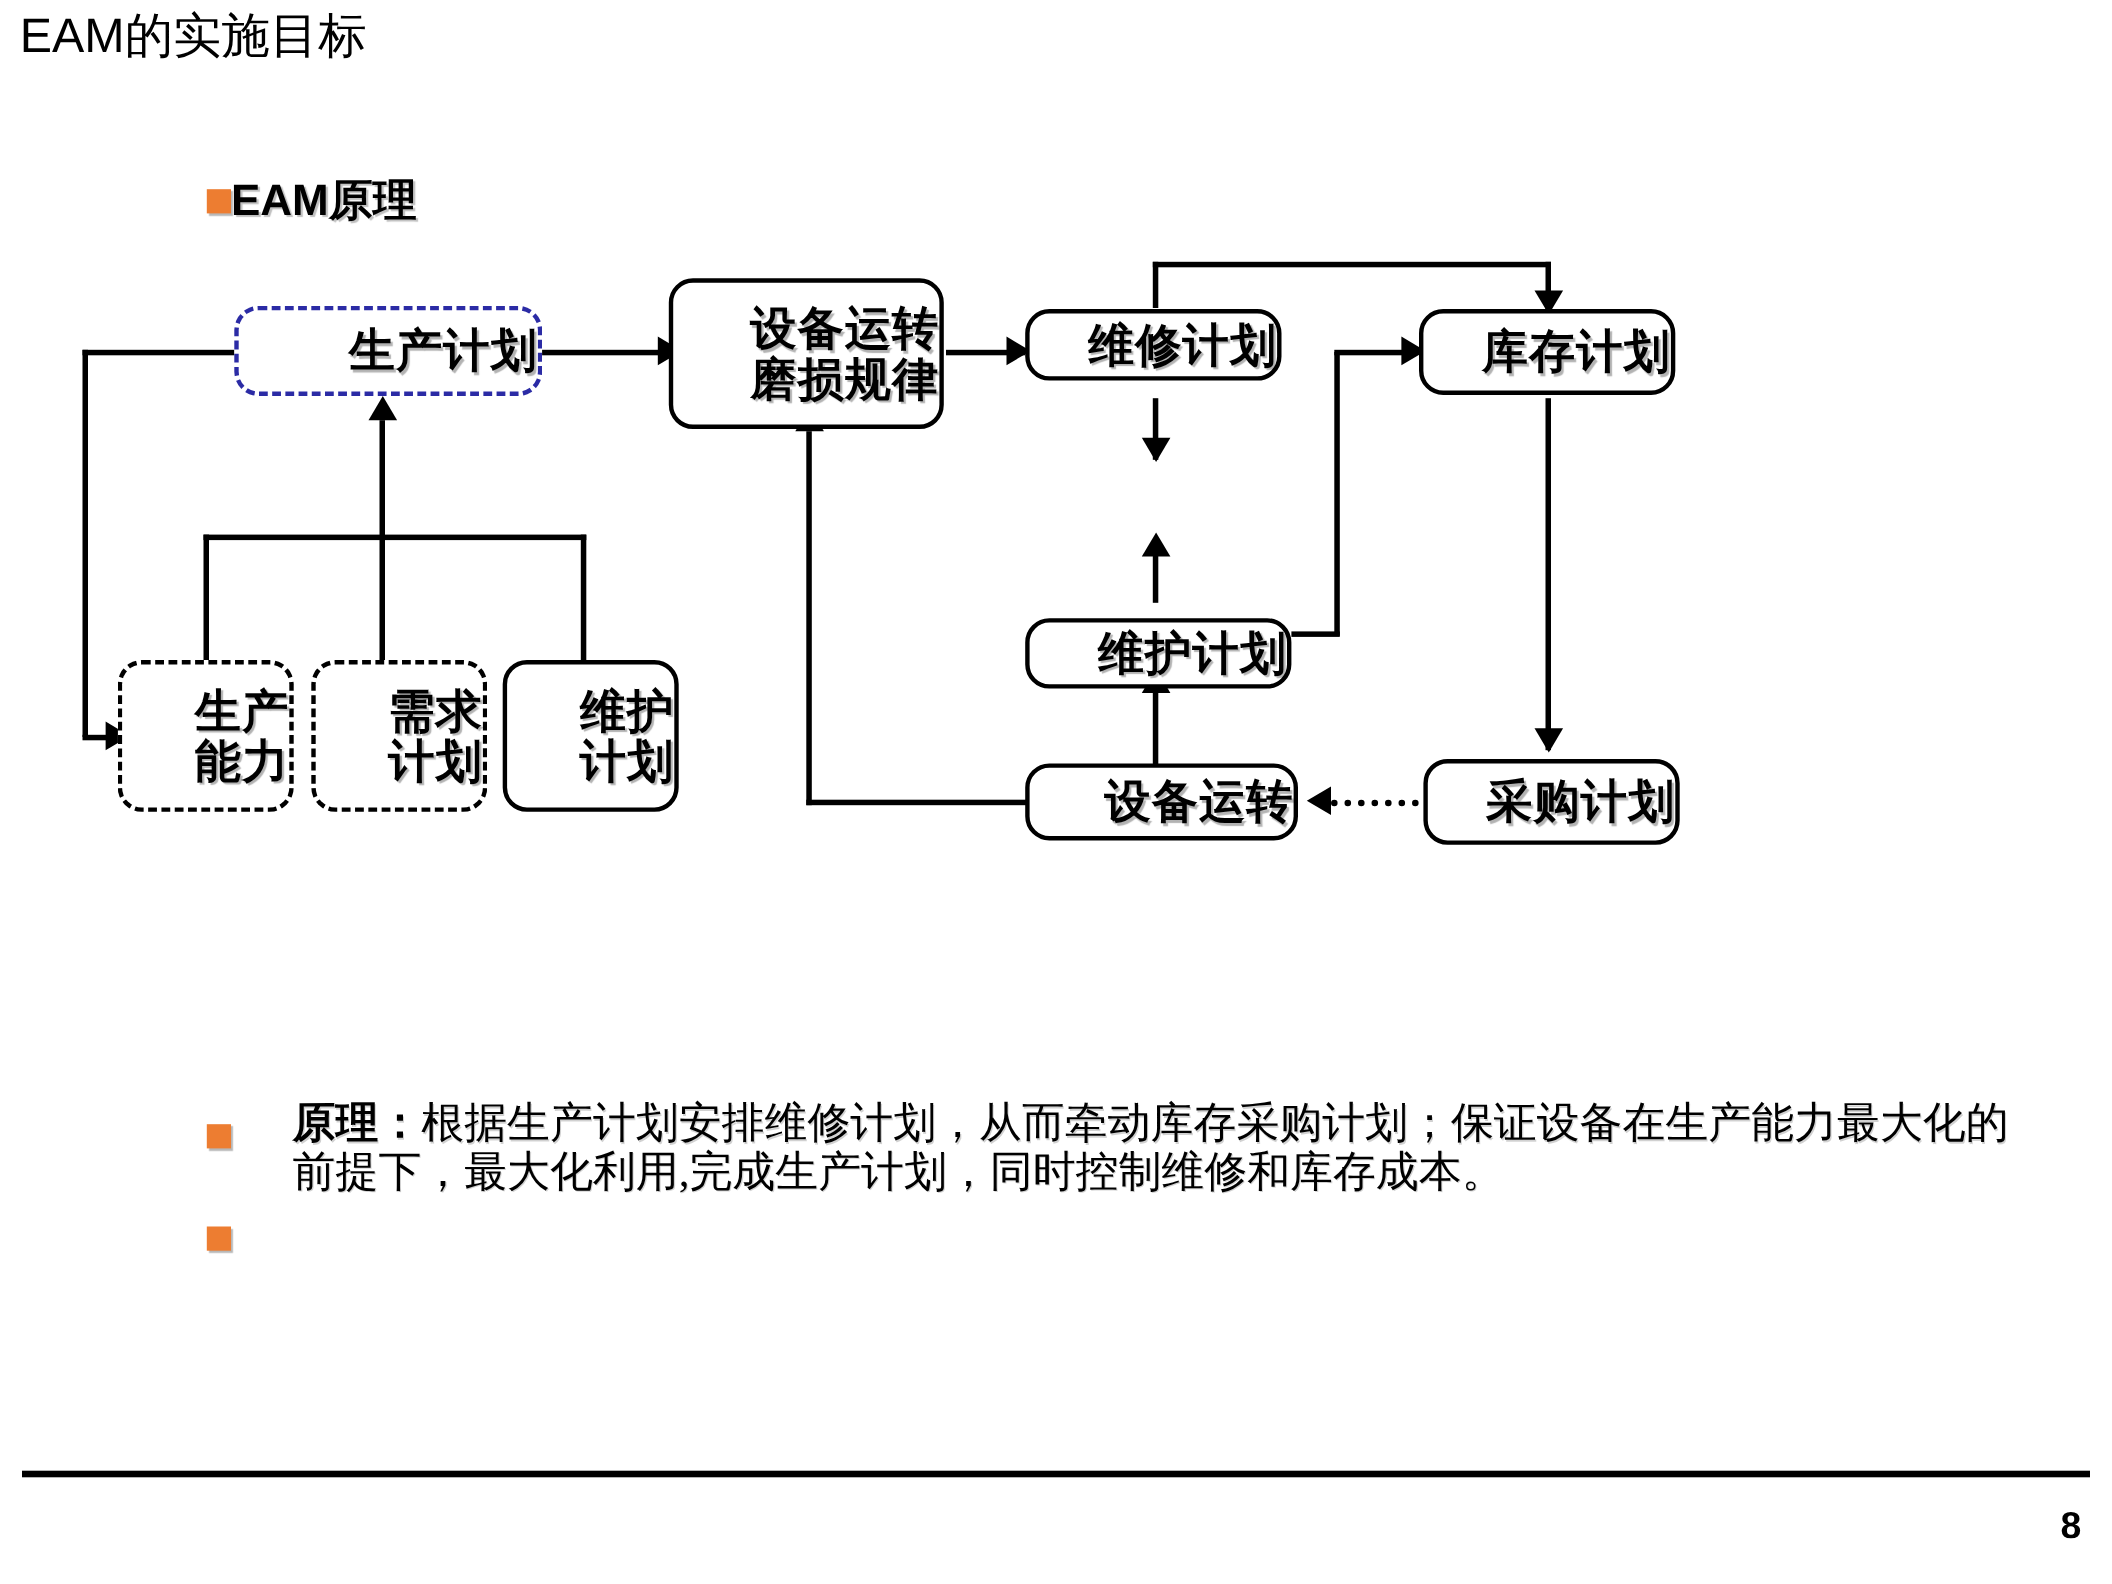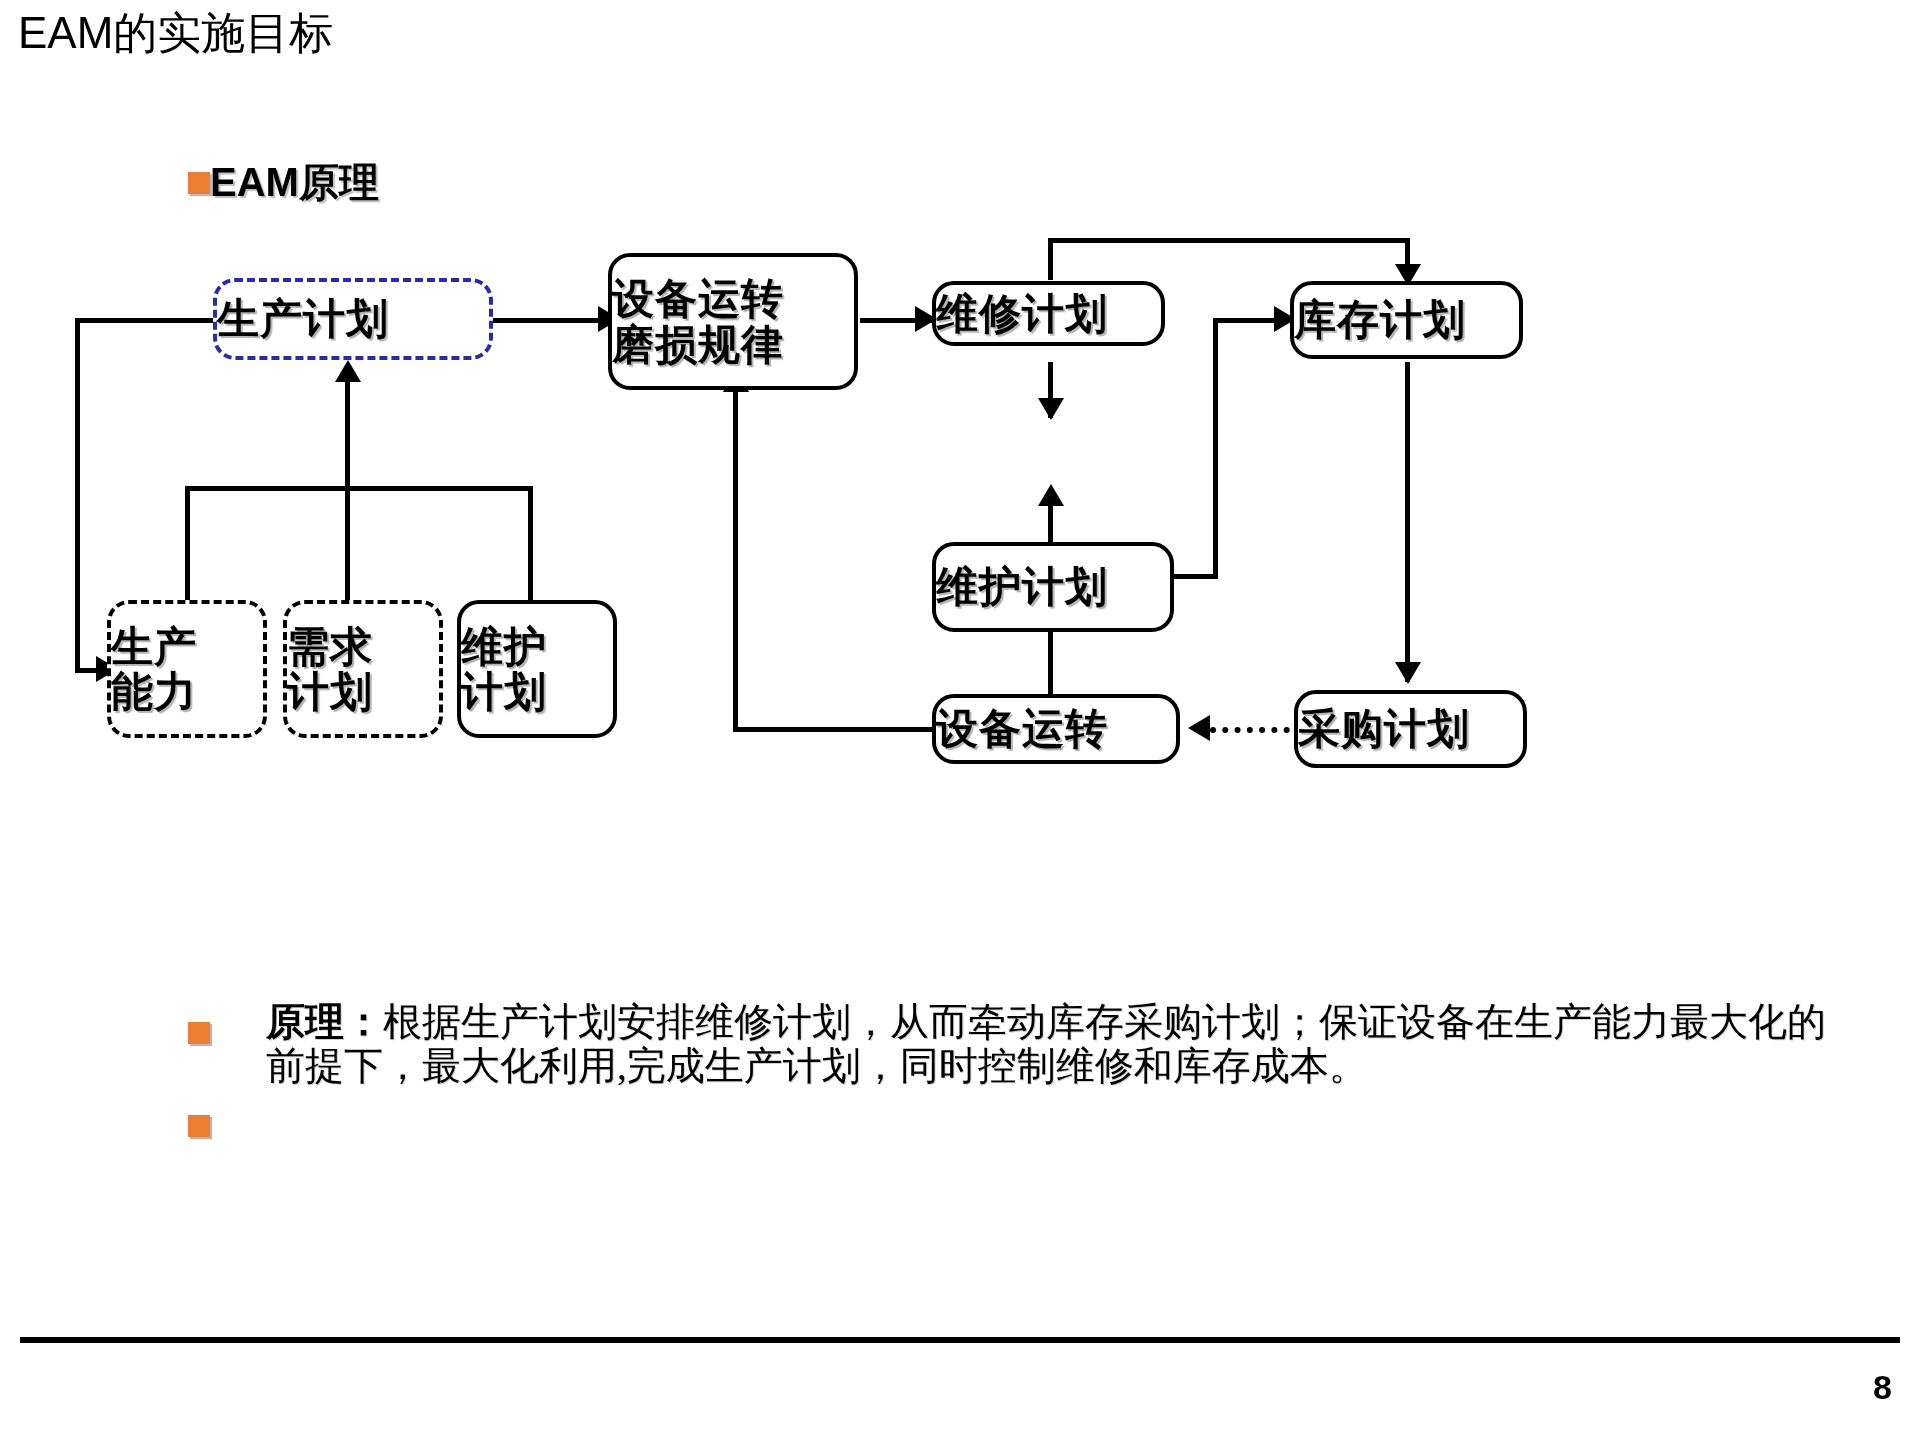--- a/index.html
+++ b/index.html
@@ -106,21 +106,21 @@
     left: 0;
     top: 0;
     width: 1920px;
     height: 1440px;
   }
   .node {
     position: absolute;
     box-sizing: border-box;
     display: flex;
     align-items: center;
-    justify-content: flex-start;
+    justify-content: flex-end;
     text-align: center;
     background: #ffffff;
     border-radius: 22px;
     color: #000000;
     font-weight: bold;
     font-size: 42px;
     line-height: 1.08;
     letter-spacing: 1px;
     z-index: 5;
   }
@@ -246,21 +246,21 @@
 
   <div class="node solid" style="left:932px; top:281px; width:233px; height:65px;">
     <span class="label">维修计划</span>
   </div>
 
   <div class="node solid" style="left:1290px; top:281px; width:233px; height:78px;">
     <span class="label">库存计划</span>
   </div>
 
 
-  <div class="node solid" style="left:932px; top:542px; width:242px; height:90px;">
+  <div class="node solid" style="left:932px; top:562px; width:242px; height:64px;">
     <span class="label">维护计划</span>
   </div>
 
   <div class="node solid" style="left:932px; top:694px; width:248px; height:70px;">
     <span class="label">设备运转</span>
   </div>
 
   <div class="node solid" style="left:1294px; top:690px; width:233px; height:78px;">
     <span class="label">采购计划</span>
   </div>

